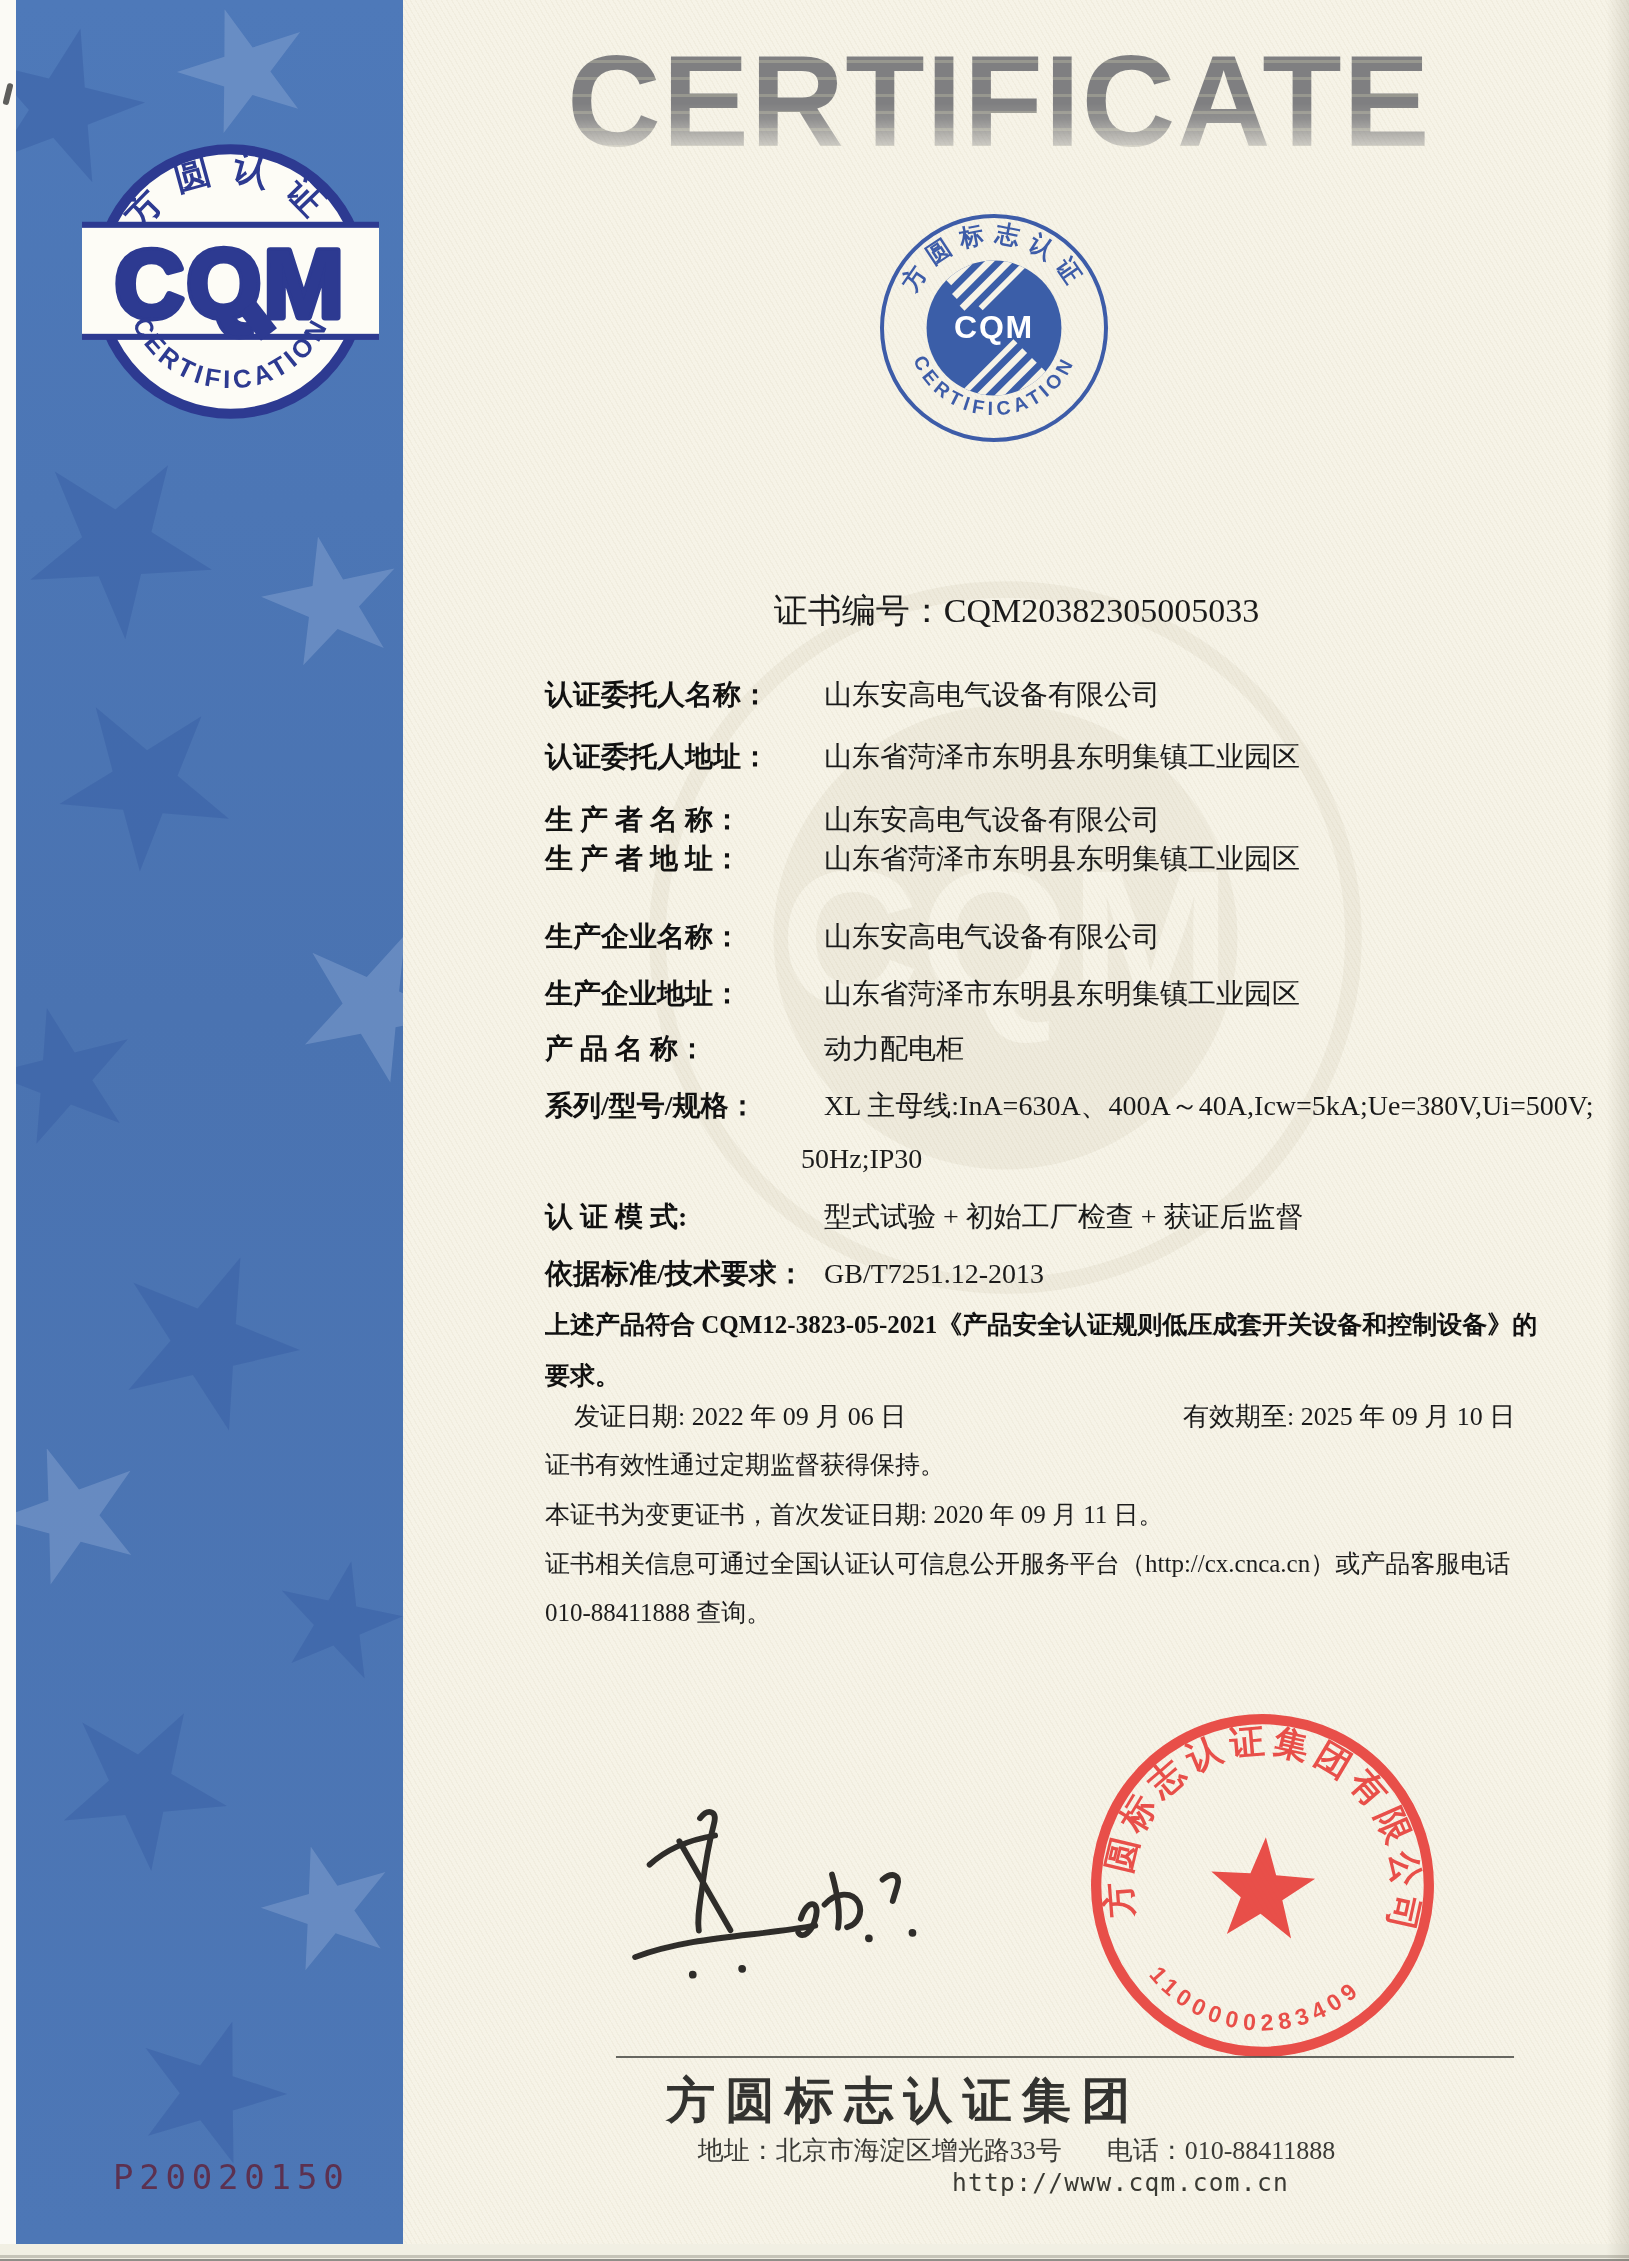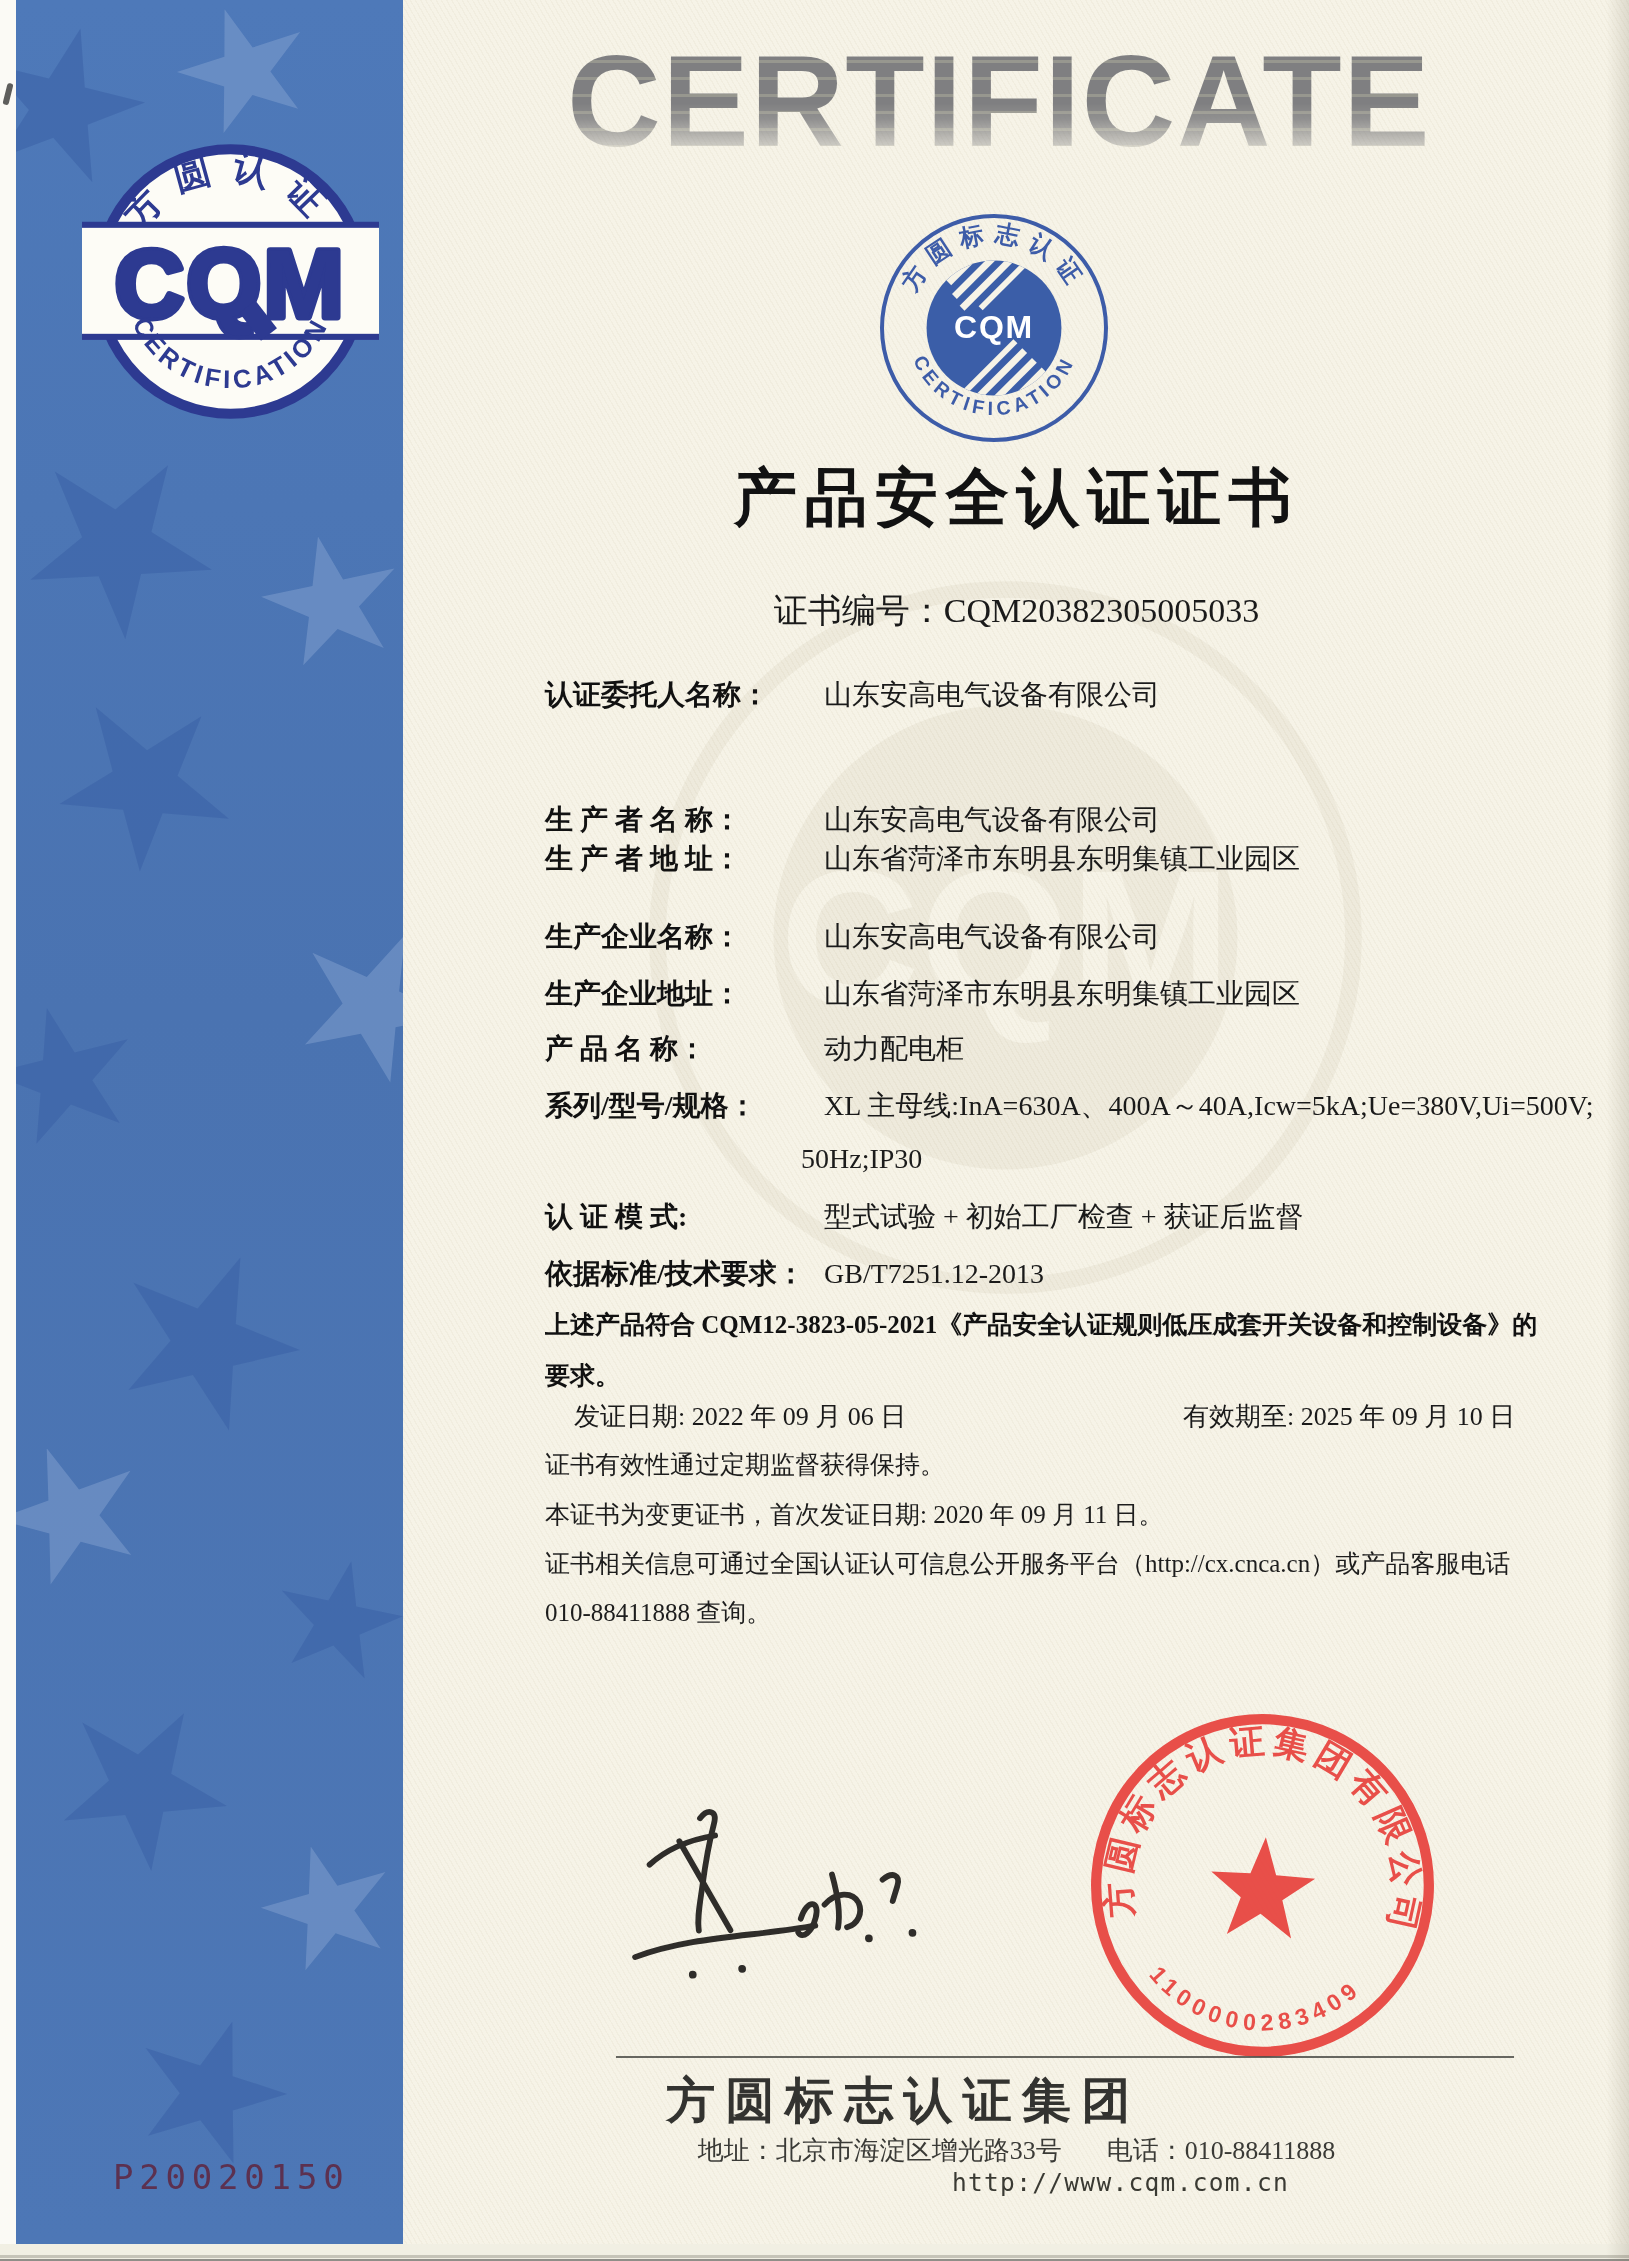--- a/index.html
+++ b/index.html
@@ -140,26 +140,26 @@
       <rect x="70" y="294" width="150" height="12" fill="#f6f3e7"></rect>
       <rect x="80" y="318" width="140" height="12" fill="#f6f3e7"></rect>
     </g>
     <text x="210" y="228" text-anchor="middle" font-size="56" font-weight="800" fill="#ffffff" letter-spacing="3">CQM</text>
     <path id="bd-bot" d="M 72 274 A 152 152 0 0 0 348 274" fill="none"></path>
     <text font-size="34" font-weight="600" fill="#3d5ca8" letter-spacing="8">
       <textPath href="#bd-bot" startOffset="50%" text-anchor="middle">CERTIFICATION</textPath>
     </text>
   </svg>
 
-  <div id="title" class="abs">产品安全认证证书</div>
   <div id="cert-no" class="abs">
     <span>证书编号：</span><span>CQM20382305005033</span>
   </div>
 
   <div class="row abs" style="top:676px;"><span class="label">认证委托人名称：</span><span class="value">山东安高电气设备有限公司</span></div>
+  <div class="row abs" style="top:738px;"><span class="label">认证委托人地址：</span><span class="value">山东省菏泽市东明县东明集镇工业园区</span></div>
   <div class="row abs" style="top:801px;"><span class="label">生 产 者 名 称：</span><span class="value">山东安高电气设备有限公司</span></div>
   <div class="row abs" style="top:840px;"><span class="label">生 产 者 地 址：</span><span class="value">山东省菏泽市东明县东明集镇工业园区</span></div>
   <div class="row abs" style="top:918px;"><span class="label">生产企业名称：</span><span class="value">山东安高电气设备有限公司</span></div>
   <div class="row abs" style="top:1030px;"><span class="label">产 品 名 称：</span><span class="value">动力配电柜</span></div>
   <div class="row abs" style="top:975px;"><span class="label">生产企业地址：</span><span class="value">山东省菏泽市东明县东明集镇工业园区</span></div>
   <div class="row abs" style="top:1087px;"><span class="label">系列/型号/规格：</span><span class="value">XL 主母线:InA=630A、400A～40A,Icw=5kA;Ue=380V,Ui=500V;</span></div>
   <div class="cont abs" style="top:1143px;">50Hz;IP30</div>
   <div class="row abs" style="top:1198px;"><span class="label">认 证 模 式: </span><span class="value">型式试验 + 初始工厂检查 + 获证后监督</span></div>
   <div class="row abs" style="top:1255px;"><span class="label">依据标准/技术要求：</span><span class="value">GB/T7251.12-2013</span></div>
 

